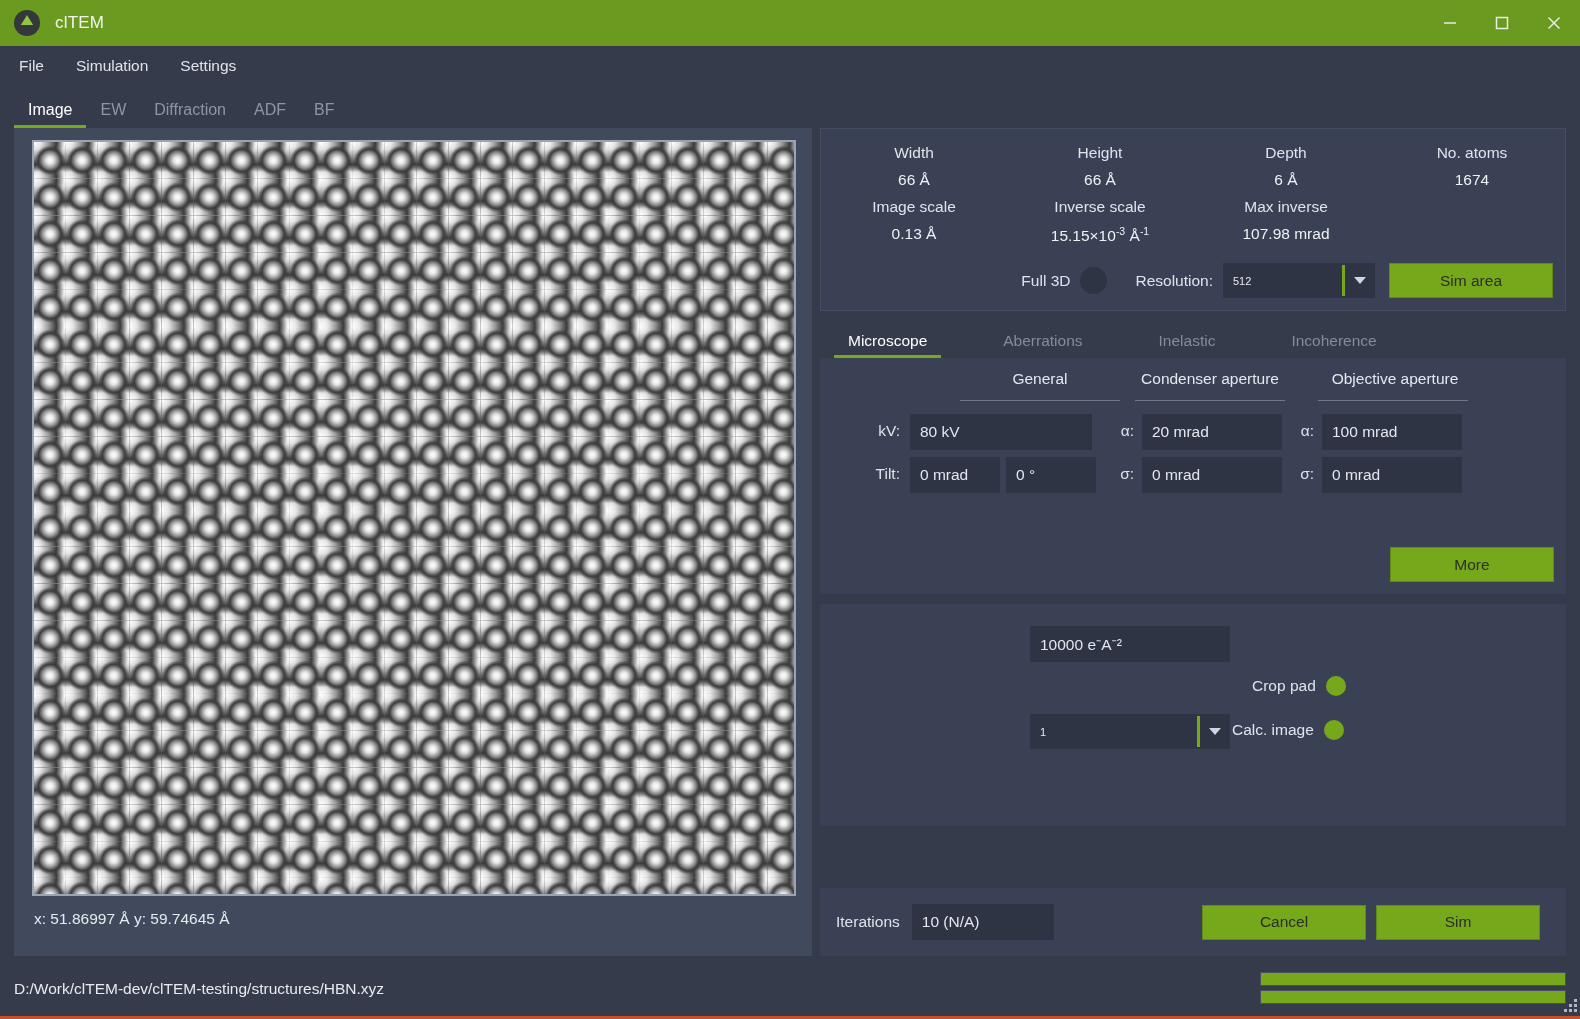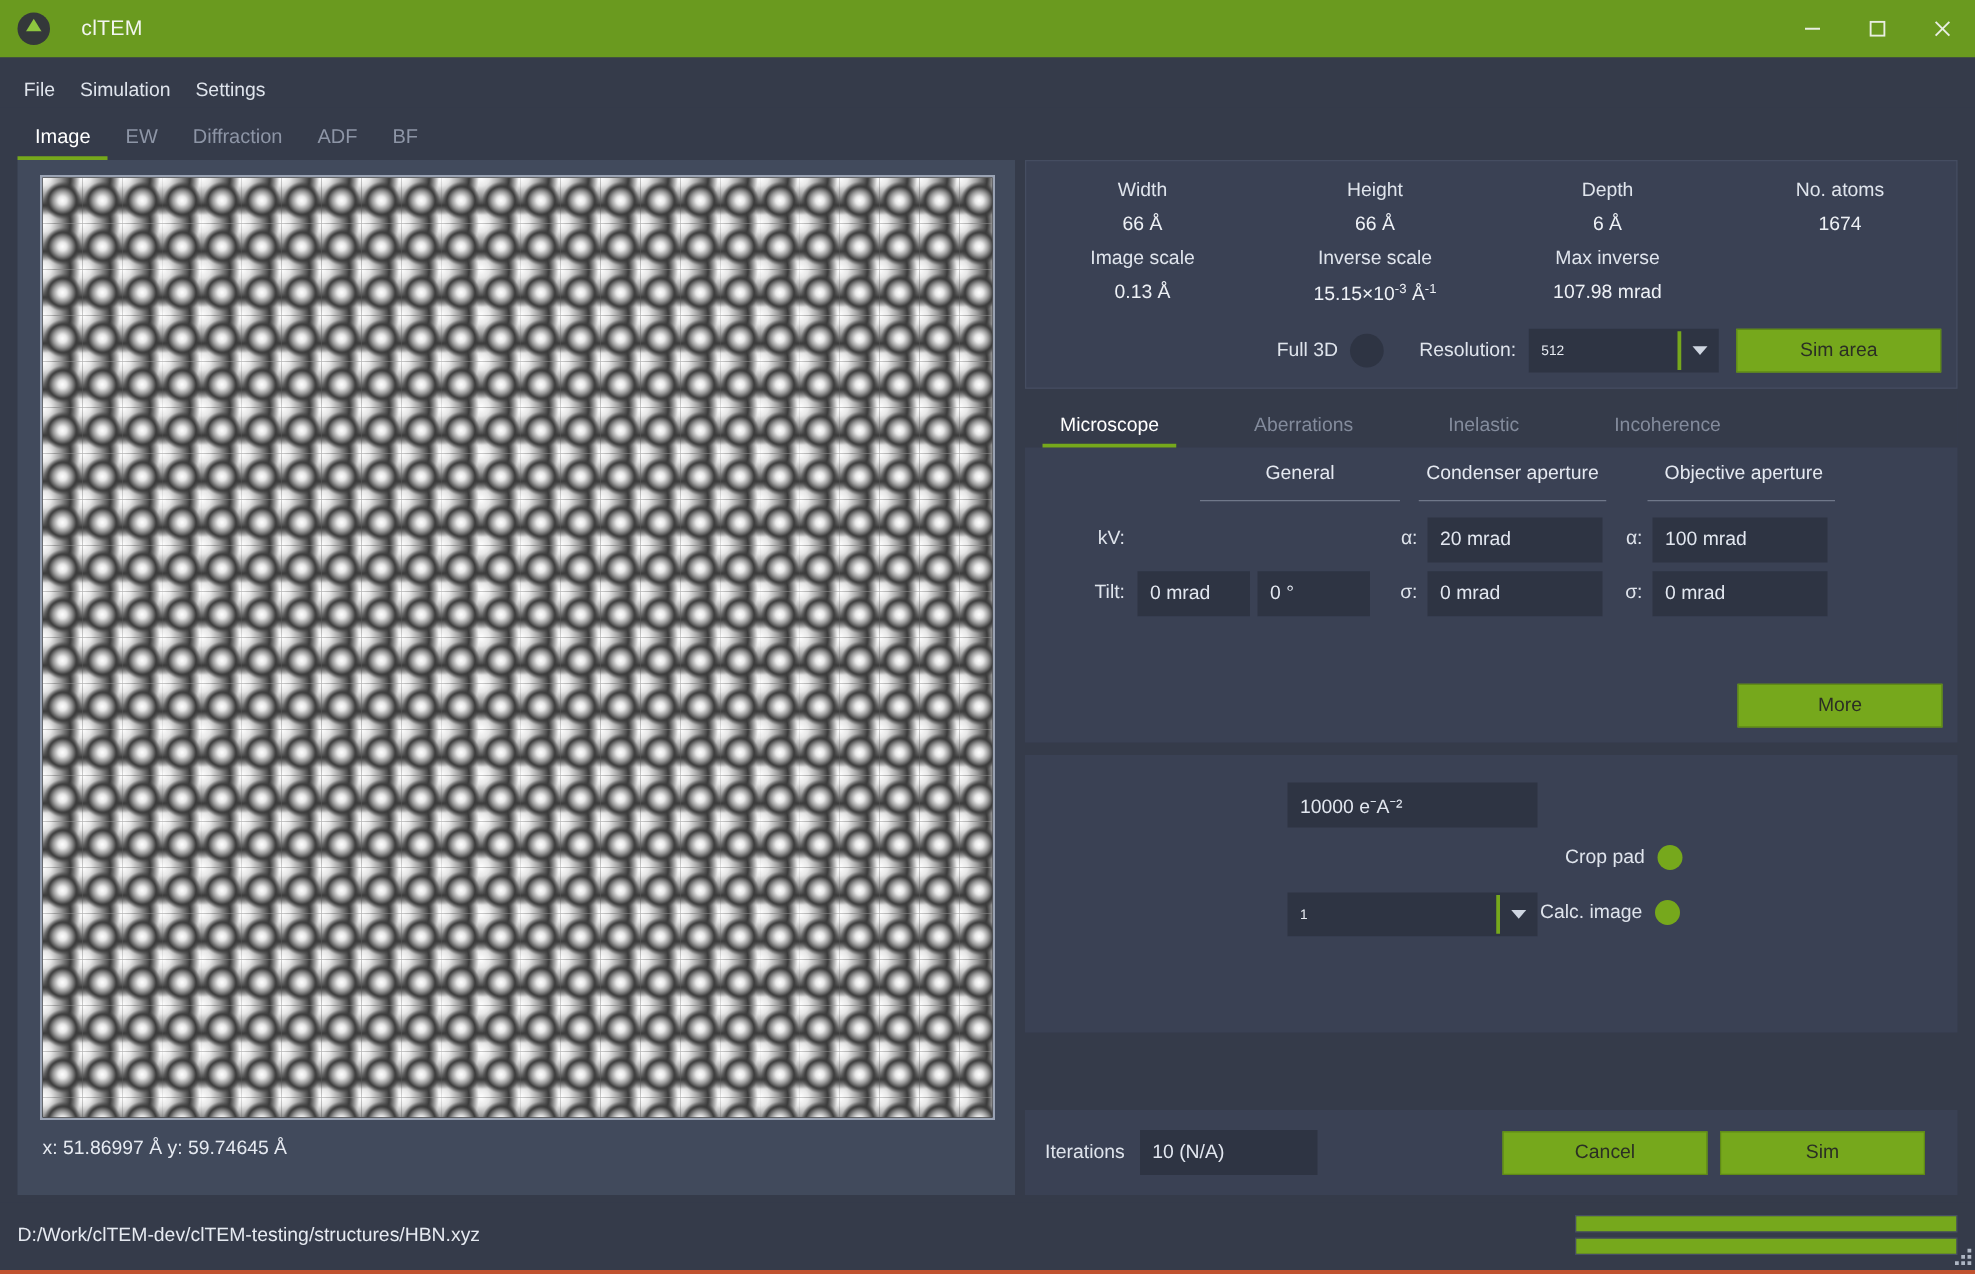--- a/index.html
+++ b/index.html
@@ -30,33 +30,33 @@
     position: absolute; left: 50%; top: 5px; transform: translateX(-50%);
     width: 0; height: 0;
     border-left: 8px solid transparent; border-right: 8px solid transparent;
     border-bottom: 13px solid #8ec63f;
   }
   #app-icon .bar {
     position: absolute; left: 50%; top: 15px; transform: translateX(-50%);
     width: 17px; height: 3px; background: #34383a;
   }
   #app-title {
-    margin-left: 25px; color: #f2f5ef; font-size: 17px; letter-spacing: .2px;
+    margin-left: 15px; color: #f2f5ef; font-size: 17px; letter-spacing: .2px;
   }
   .winbtns { margin-left: auto; display: flex; height: 46px; }
   .winbtn {
     width: 52px; height: 46px; display: flex; align-items: center; justify-content: center;
     color: #e9eee2;
   }
   .winbtn svg { display: block; }
 
   
   #menubar {
     position: absolute; left: 0; top: 46px; width: 1580px; height: 40px;
-    background: #353b4a; display: flex; align-items: flex-end; padding-left: 10px;
+    background: #353b4a; display: flex; align-items: center; padding-left: 10px; gap: 12px;
   }
   .menu-item {
     color: #dfe4ec; font-size: 15.5px; padding: 4px 9px; margin-right: 2px;
   }
 
   
   #tabstrip {
     position: absolute; left: 0; top: 88px; width: 1580px; height: 40px;
     background: #353b4a; display: flex; align-items: flex-end; padding-left: 14px;
   }
@@ -324,20 +324,21 @@
         <div class="colhead" style="left:70px; top:12px; width:300px;">General</div>
         <div class="colrule" style="left:140px; top:42px; width:160px;"></div>
 
         <div class="colhead" style="left:300px; top:12px; width:180px;">Condenser aperture</div>
         <div class="colrule" style="left:315px; top:42px; width:150px;"></div>
 
         <div class="colhead" style="left:485px; top:12px; width:180px;">Objective aperture</div>
         <div class="colrule" style="left:498px; top:42px; width:150px;"></div>
 
         <div class="flabel" style="left:36px; top:64px; width:44px;">kV:</div>
+        <div class="fld" style="left:90px; top:56px; width:182px;">80 kV</div>
 
         <div class="flabel" style="left:36px; top:107px; width:44px;">Tilt:</div>
         <div class="fld" style="left:90px; top:99px; width:90px;">0 mrad</div>
         <div class="fld" style="left:186px; top:99px; width:90px;">0 °</div>
 
         <div class="flabel" style="left:290px; top:64px; width:24px;">α:</div>
         <div class="fld" style="left:322px; top:56px; width:140px;">20 mrad</div>
 
         <div class="flabel" style="left:290px; top:107px; width:24px;">σ:</div>
         <div class="fld" style="left:322px; top:99px; width:140px;">0 mrad</div>

